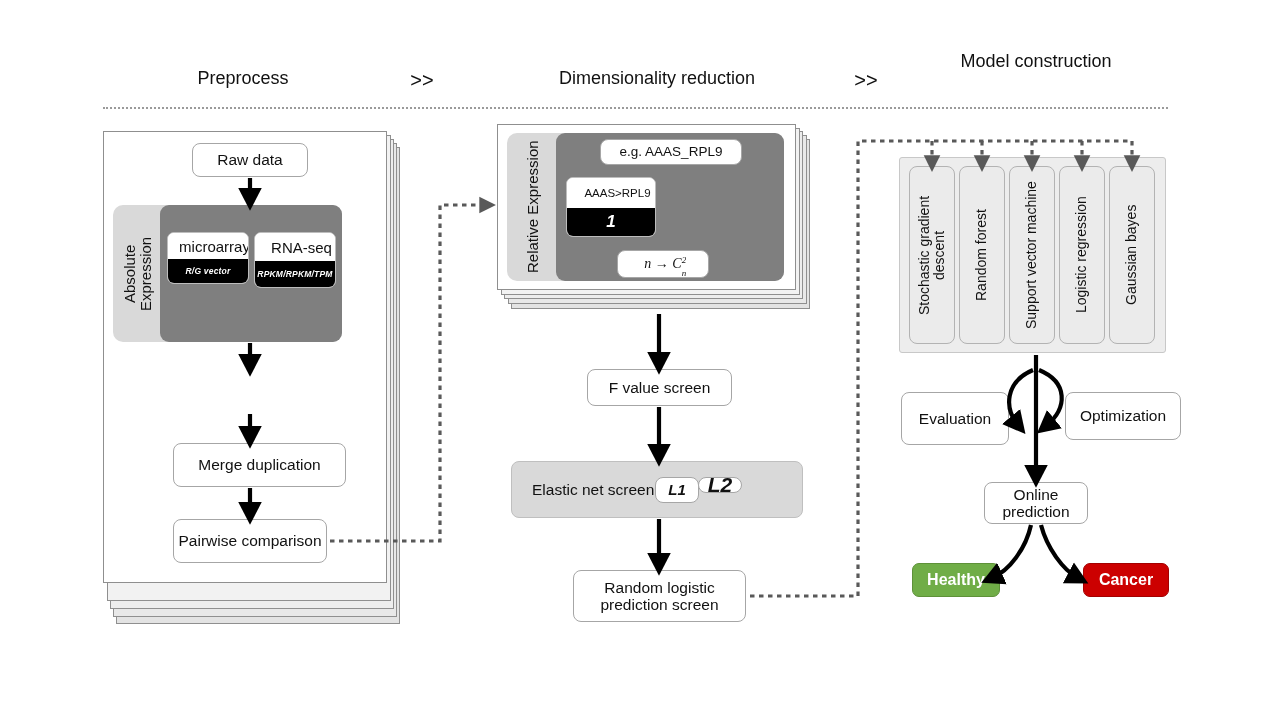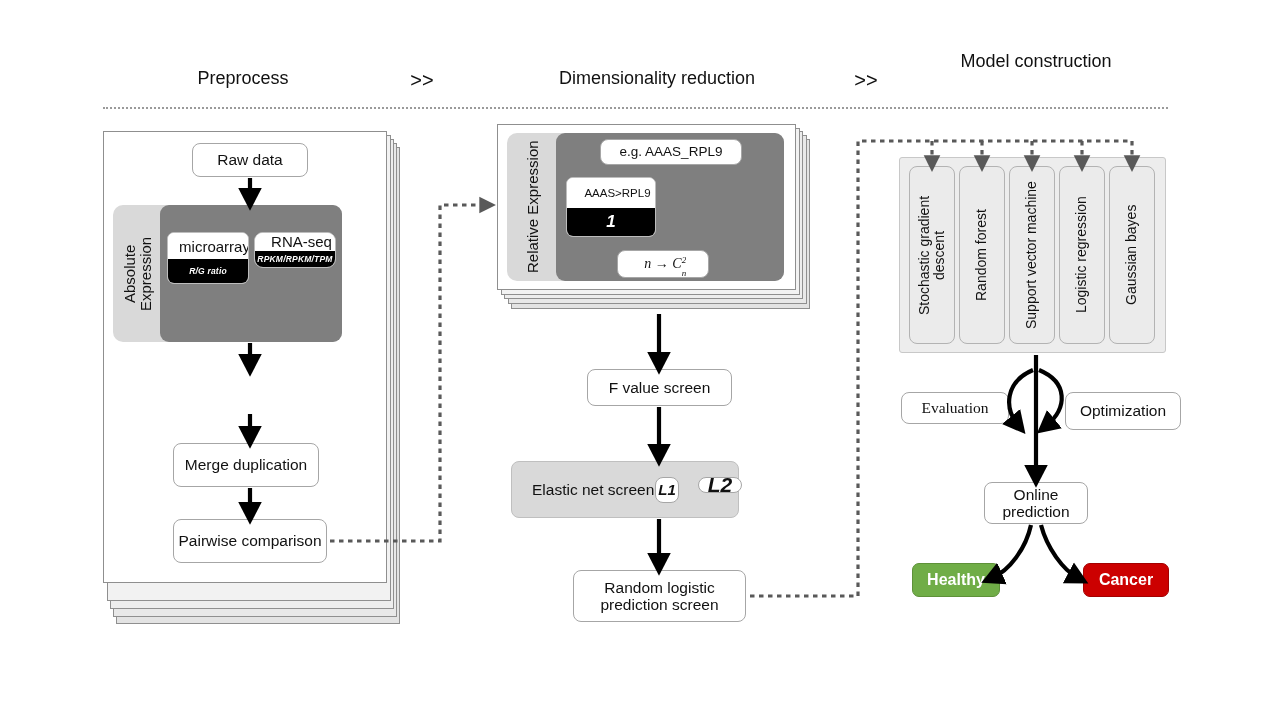--- a/index.html
+++ b/index.html
@@ -82,29 +82,29 @@
   <div class="abs sheet" style="left:103px;top:131px;width:284px;height:452px;"></div>
 
   <div class="abs node" style="left:192px;top:143px;width:116px;height:34px;">Raw data</div>
 
   <div class="abs exp-outer" style="left:113px;top:205px;width:229px;height:137px;"></div>
   <div class="abs vlabel" style="left:115px;top:207px;width:46px;height:133px;">Absolute Expression</div>
   <div class="abs exp-inner" style="left:160px;top:205px;width:182px;height:137px;"></div>
 
   <div class="abs tile" style="left:167px;top:232px;width:82px;height:52px;">
     <div class="tile-top">microarray</div>
-    <div class="tile-bot">R/G ratio</div>
-  </div>
-
-  <div class="abs tile" style="left:254px;top:232px;width:82px;height:36px;border-radius:9px;">
+    <div class="tile-bot">R/G vector</div>
+  </div>
+
+  <div class="abs tile" style="left:254px;top:232px;width:82px;height:56px;">
     <div class="tile-top">RNA-seq</div>
     <div class="tile-bot">RPKM/RPKM/TPM</div>
   </div>
 
-  <div class="abs node" style="left:173px;top:443px;width:146px;height:44px;">Merge duplication</div>
+  <div class="abs node" style="left:173px;top:443px;width:173px;height:44px;">Merge duplication</div>
   <div class="abs node" style="left:173px;top:519px;width:154px;height:44px;">Pairwise comparison</div>
 
   <div class="abs sheet s4" style="left:511px;top:139px;width:299px;height:170px;"></div>
   <div class="abs sheet s3" style="left:508px;top:135px;width:299px;height:169px;"></div>
   <div class="abs sheet s2" style="left:504px;top:131px;width:299px;height:168px;"></div>
   <div class="abs sheet s1" style="left:501px;top:128px;width:299px;height:167px;"></div>
   <div class="abs sheet" style="left:497px;top:124px;width:299px;height:166px;"></div>
 
   <div class="abs exp-outer" style="left:507px;top:133px;width:277px;height:148px;"></div>
   <div class="abs vlabel" style="left:509px;top:135px;width:48px;height:144px;">Relative Expression</div>
@@ -123,24 +123,24 @@
   <div class="abs node" style="left:617px;top:250px;width:92px;height:28px;font-size:14px;">
     <span style="font-family:'Liberation Serif',serif;font-style:italic;">n → C</span>
       <span style="font-family:'Liberation Serif',serif;font-style:italic;position:relative;display:inline-block;">
       <sup style="font-size:9px;position:absolute;left:0;top:-9px;">2</sup>
       <sub style="font-size:9px;position:absolute;left:0;top:4px;">n</sub>
     </span>
   </div>
 
   <div class="abs node" style="left:587px;top:369px;width:145px;height:37px;">F value screen</div>
 
-  <div class="abs node gray" style="left:511px;top:461px;width:228px;height:57px;justify-content:flex-start;padding-left:20px;">
+  <div class="abs node gray" style="left:511px;top:461px;width:292px;height:57px;justify-content:flex-start;padding-left:20px;">
     <span>Elastic net screen</span>
   </div>
-  <div class="abs node" style="left:655px;top:477px;width:24px;height:26px;font-weight:bold;font-style:italic;font-size:15px;">L1</div>
+  <div class="abs node" style="left:655px;top:477px;width:44px;height:26px;font-weight:bold;font-style:italic;font-size:15px;">L1</div>
   <div class="abs node" style="left:698px;top:477px;width:44px;height:16px;font-weight:bold;font-style:italic;font-size:21px;">L2</div>
 
   <div class="abs node" style="left:573px;top:570px;width:173px;height:52px;">Random logistic prediction screen</div>
 
   <div class="abs model-box" style="left:899px;top:157px;width:267px;height:196px;"></div>
 
   <div class="abs model-col" style="left:909px;top:166px;width:46px;height:178px;">
     <div class="vlabel" style="height:168px;">Stochastic gradient descent</div>
   </div>
   <div class="abs model-col" style="left:959px;top:166px;width:46px;height:178px;">
@@ -149,22 +149,22 @@
   <div class="abs model-col" style="left:1009px;top:166px;width:46px;height:178px;">
     <div class="vlabel" style="height:168px;">Support vector machine</div>
   </div>
   <div class="abs model-col" style="left:1059px;top:166px;width:46px;height:178px;">
     <div class="vlabel" style="height:168px;">Logistic regression</div>
   </div>
   <div class="abs model-col" style="left:1109px;top:166px;width:46px;height:178px;">
     <div class="vlabel" style="height:168px;">Gaussian bayes</div>
   </div>
 
-  <div class="abs node" style="left:901px;top:392px;width:108px;height:32px;font-family:Liberation Serif, serif;">Evaluation</div>
-  <div class="abs node" style="left:1065px;top:392px;width:116px;height:38px;">Optimization</div>
+  <div class="abs node" style="left:901px;top:392px;width:108px;height:53px;">Evaluation</div>
+  <div class="abs node" style="left:1065px;top:392px;width:116px;height:48px;">Optimization</div>
 
   <div class="abs node" style="left:984px;top:482px;width:104px;height:42px;">
     <span>Online prediction</span>
   </div>
 
   <div class="abs badge" style="left:912px;top:563px;width:88px;height:34px;background:#70ad47;border:1.5px solid #5e9139;">
     <span>Healthy</span>
   </div>
   <div class="abs badge" style="left:1083px;top:563px;width:86px;height:34px;background:#cc0000;border:1.5px solid #a30000;">
     <span>Cancer</span>

